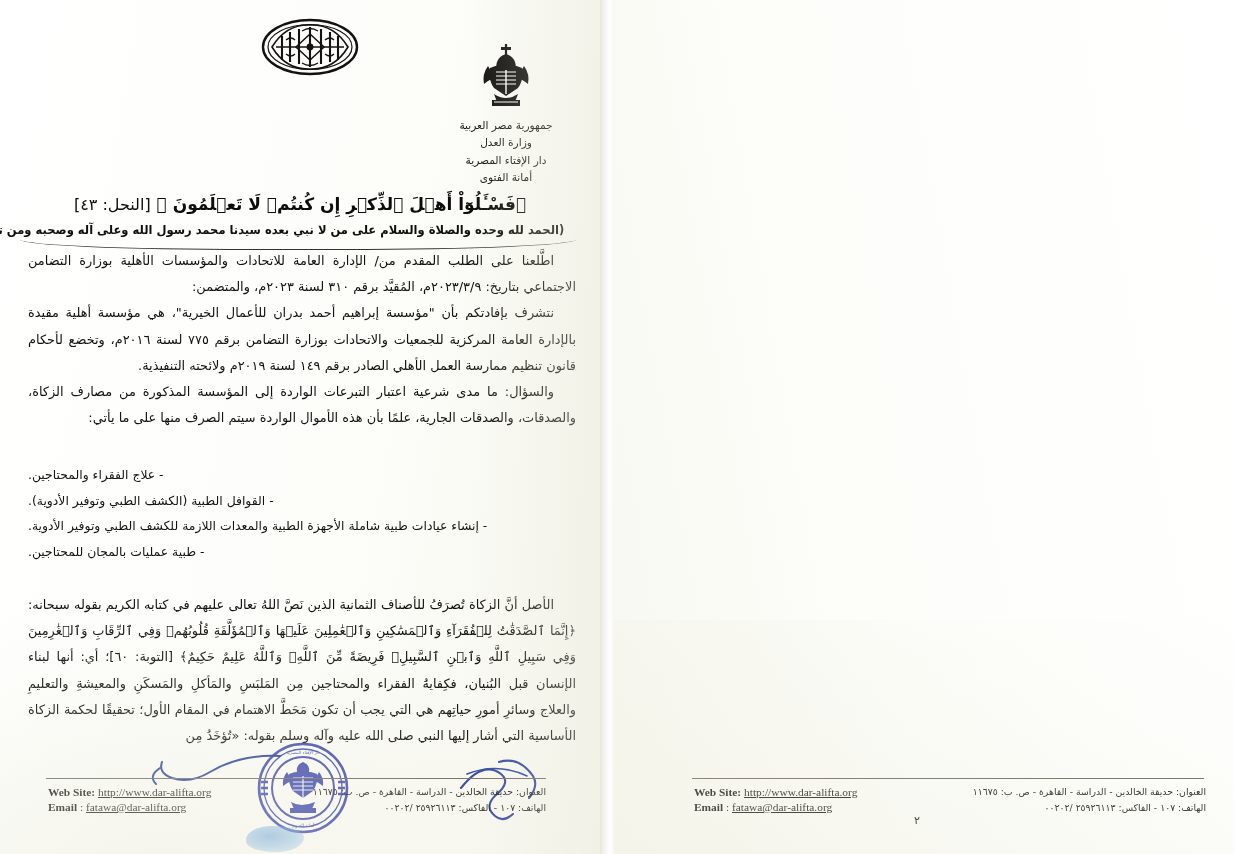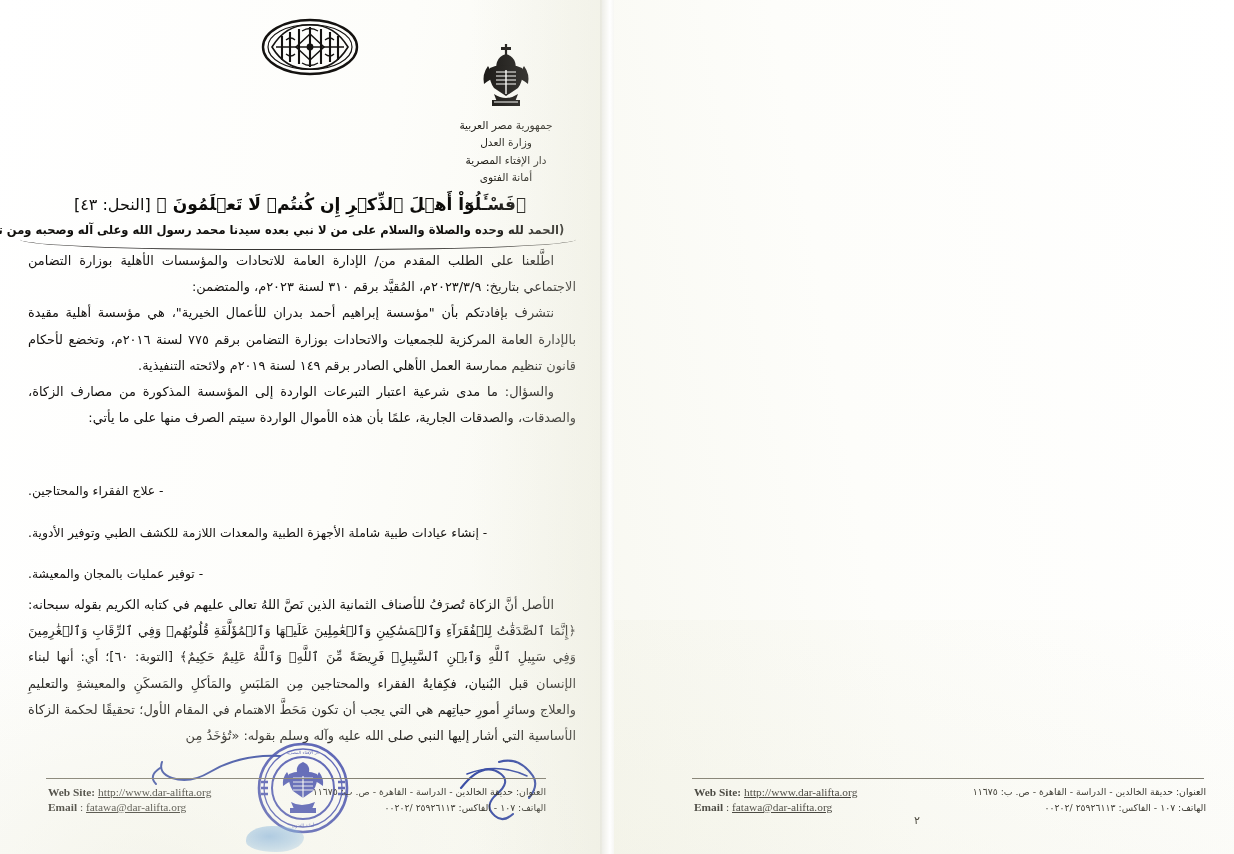--- a/index.html
+++ b/index.html
@@ -136,21 +136,20 @@
   #question-list {
     position: absolute;
     left: 28px; top: 462px; width: 548px;
     direction: rtl;
   }
   #question-list div {
     font-size: 12.4px;
     line-height: 25.6px;
     text-align: left;
     color: #15120f;
-    margin-top: 16px;
   }
 
   #answer-heading {
     position: absolute;
     left: 28px; top: 562px; width: 548px;
     direction: rtl; text-align: center;
     font-size: 15px; font-weight: bold; color: #0d0c0a;
   }
   #answer-heading span {
     border-bottom: 1.8px solid #100f0c;
@@ -260,22 +259,23 @@
     <div id="hamdala-stroke"></div>
 
     <div id="question-block">
       <p class="ar body-txt" style="margin:0 0 0 0;">اطَّلعنا على الطلب المقدم من/ الإدارة العامة للاتحادات والمؤسسات الأهلية بوزارة التضامن الاجتماعي بتاريخ: ٢٠٢٣/٣/٩م، المُقيَّد برقم ٣١٠ لسنة ٢٠٢٣م، والمتضمن:</p>
       <p class="ar body-txt" style="margin:0;">نتشرف بإفادتكم بأن "مؤسسة إبراهيم أحمد بدران للأعمال الخيرية"، هي مؤسسة أهلية مقيدة بالإدارة العامة المركزية للجمعيات والاتحادات بوزارة التضامن برقم ٧٧٥ لسنة ٢٠١٦م، وتخضع لأحكام قانون تنظيم ممارسة العمل الأهلي الصادر برقم ١٤٩ لسنة ٢٠١٩م ولائحته التنفيذية.</p>
       <p class="ar body-txt" style="margin:0;">والسؤال: ما مدى شرعية اعتبار التبرعات الواردة إلى المؤسسة المذكورة من مصارف الزكاة، والصدقات، والصدقات الجارية، علمًا بأن هذه الأموال الواردة سيتم الصرف منها على ما يأتي:</p>
     </div>
 
     <div id="question-list">
       <div>- علاج الفقراء والمحتاجين.</div>
+      <div>- القوافل الطبية (الكشف الطبي وتوفير الأدوية).</div>
       <div>- إنشاء عيادات طبية شاملة الأجهزة الطبية والمعدات اللازمة للكشف الطبي وتوفير الأدوية.</div>
-      <div>- توفير عمليات بالمجان والمعيشة.</div>
+      <div>- طبية عمليات بالمجان للمحتاجين.</div>
     </div>
 
 
     <div id="answer-block-1">
       <p class="ar body-txt" style="margin:0;">الأصل أنَّ الزكاة تُصرَفُ للأصناف الثمانية الذين نَصَّ اللهُ تعالى عليهم في كتابه الكريم بقوله سبحانه: ﴿إِنَّمَا ٱلصَّدَقَٰتُ لِلۡفُقَرَآءِ وَٱلۡمَسَٰكِينِ وَٱلۡعَٰمِلِينَ عَلَيۡهَا وَٱلۡمُؤَلَّفَةِ قُلُوبُهُمۡ وَفِي ٱلرِّقَابِ وَٱلۡغَٰرِمِينَ وَفِي سَبِيلِ ٱللَّهِ وَٱبۡنِ ٱلسَّبِيلِۖ فَرِيضَةً مِّنَ ٱللَّهِۗ وَٱللَّهُ عَلِيمٌ حَكِيمٌ﴾ [التوبة: ٦٠]؛ أي: أنها لبناء الإنسان قبل البُنيان، فكِفايةُ الفقراء والمحتاجين مِن المَلبَسِ والمَأكلِ والمَسكَنِ والمعيشةِ والتعليمِ والعلاج وسائرِ أمورِ حياتِهم هي التي يجب أن تكون مَحَطَّ الاهتمام في المقام الأول؛ تحقيقًا لحكمة الزكاة الأساسية التي أشار إليها النبي صلى الله عليه وآله وسلم بقوله: «تُؤخَذُ مِن</p>
     </div>
 
     <svg class="scribble" style="left:455px; top:754px; width:130px; height:70px;" aria-hidden="true">
       <path d="M6 34 q22 -28 40 -14 q10 8 -4 20 q-14 12 -2 22 q8 7 18 -2" fill="none" stroke="#2a3fa0" stroke-width="2.1" stroke-linecap="round"></path>
       <path d="M44 8 q20 -6 34 14 q6 10 -4 22" fill="none" stroke="#2a3fa0" stroke-width="2.1" stroke-linecap="round"></path>

